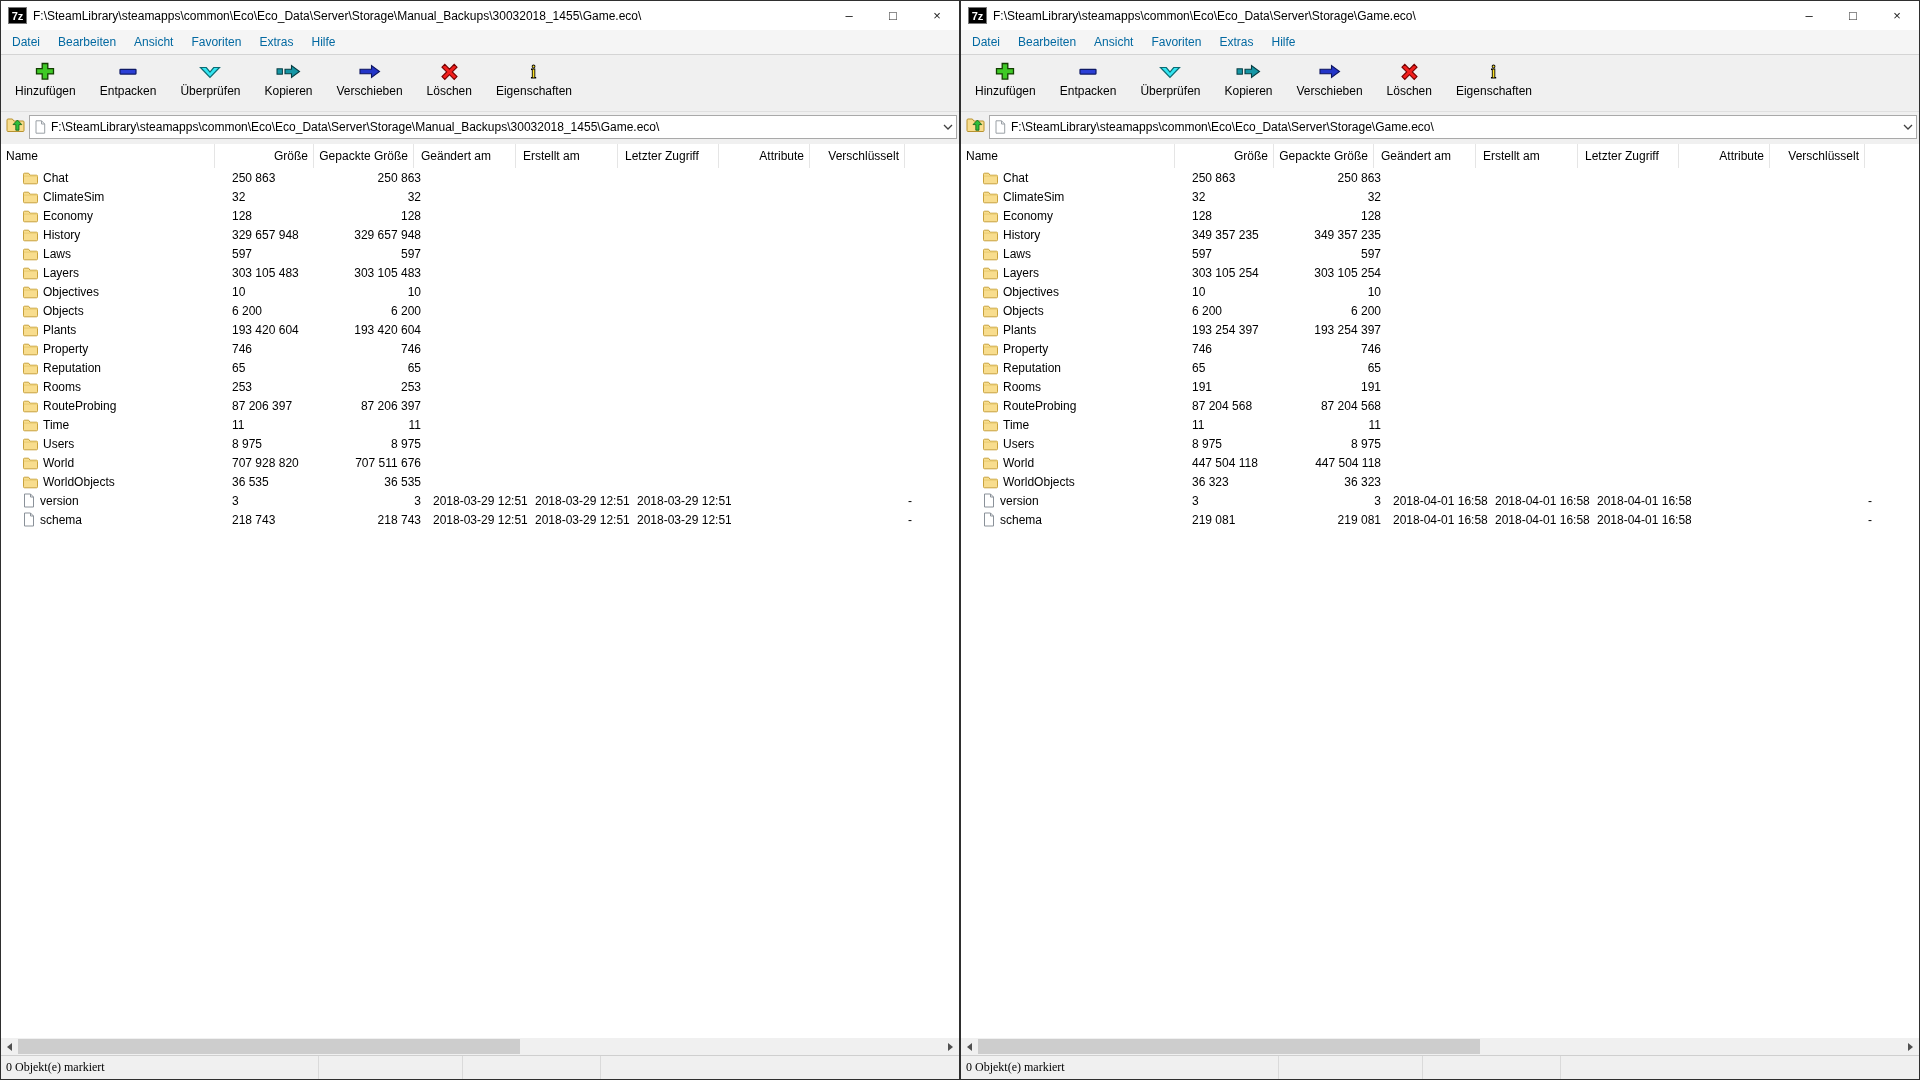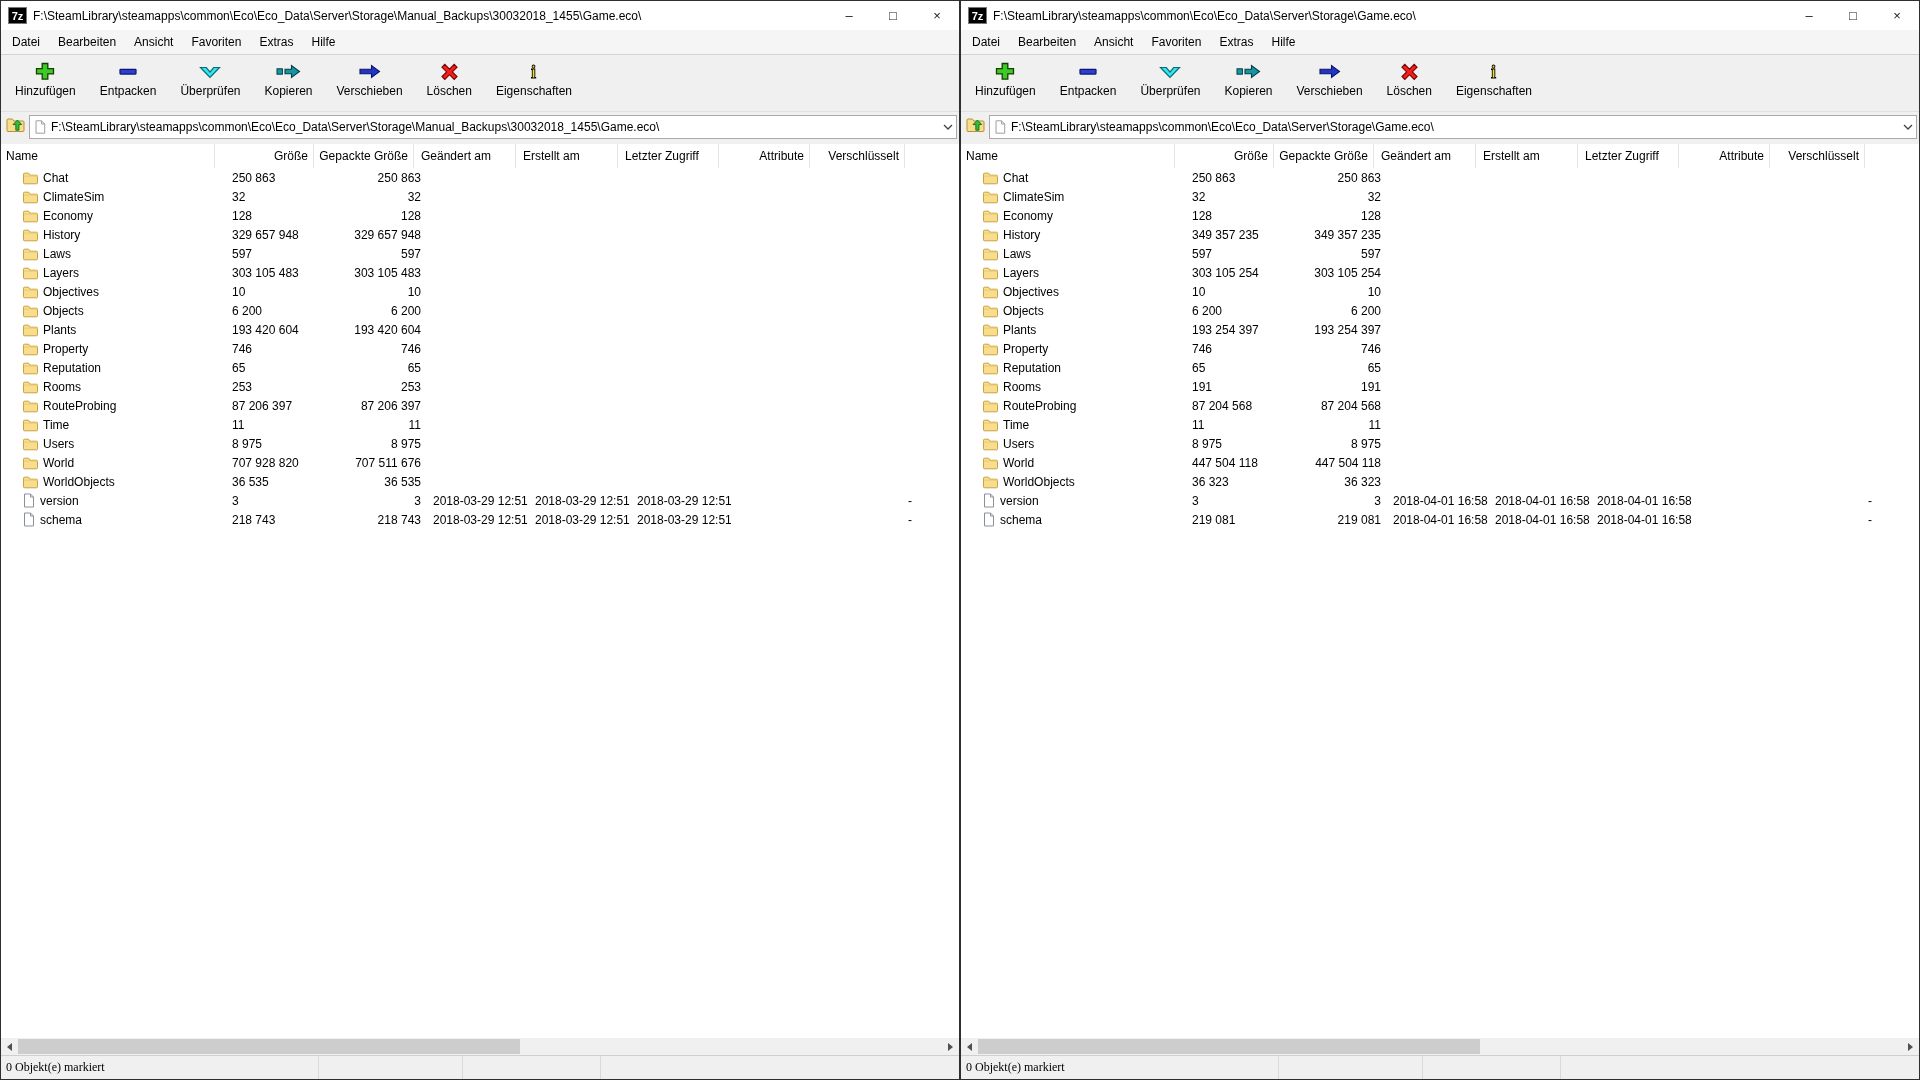--- a/index.html
+++ b/index.html
@@ -10,21 +10,21 @@
   
   .titlebar{height:29px;flex:0 0 auto;background:#ffffff;display:flex;align-items:center;}
   .app-icon{width:17px;height:15px;margin:0 6px 0 7px;background:#000;border:1px solid #777;
             color:#fff;font-size:11px;font-weight:bold;display:flex;align-items:center;justify-content:center;flex:0 0 auto;}
   .title-text{font-size:12px;color:#000;white-space:nowrap;overflow:hidden;flex:1;}
   .caption-buttons{display:flex;height:100%;flex:0 0 auto;}
   .cap-btn{width:44px;height:100%;display:flex;align-items:center;justify-content:center;
            font-size:13px;color:#1a1a1a;background:transparent;border:none;}
   
   .menubar{height:24px;flex:0 0 auto;background:#f5f5f5;border-bottom:1px solid #d4d4d4;
-           display:flex;align-items:center;padding-left:2px;font-size:12px;color:#000000;}
+           display:flex;align-items:center;padding-left:2px;font-size:12px;color:#0369a1;}
   .menu-item{padding:0 9px;line-height:24px;}
   
   .toolbar{height:53px;flex:0 0 auto;background:#f0f0f0;border-bottom:1px solid #e0e0e0;
            display:flex;align-items:stretch;padding:3px 0 0 2px;}
   .tool{display:flex;flex-direction:column;align-items:center;justify-content:flex-start;
         padding:2px 12px 0 12px;font-size:12px;color:#000;background:none;border:none;}
   .tool-icon{height:22px;display:flex;align-items:center;justify-content:center;}
   .tool-label{margin-top:2px;white-space:nowrap;}
   
   .addressrow{height:29px;flex:0 0 auto;background:#f0f0f0;display:flex;align-items:center;padding:0 2px 3px 1px;}

